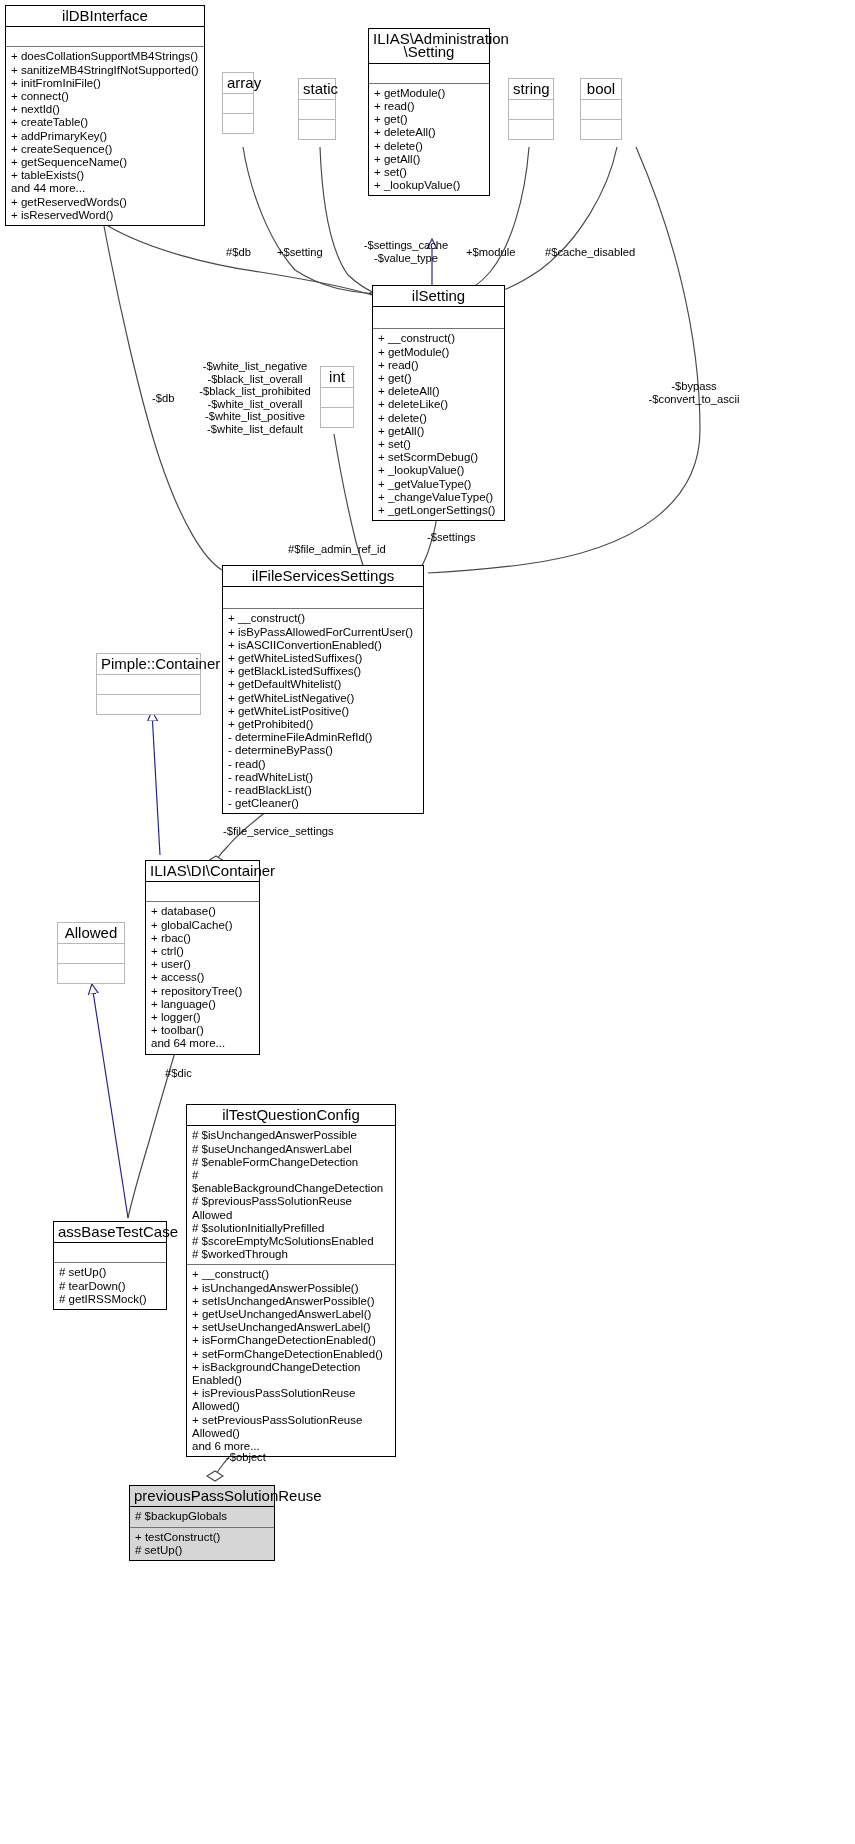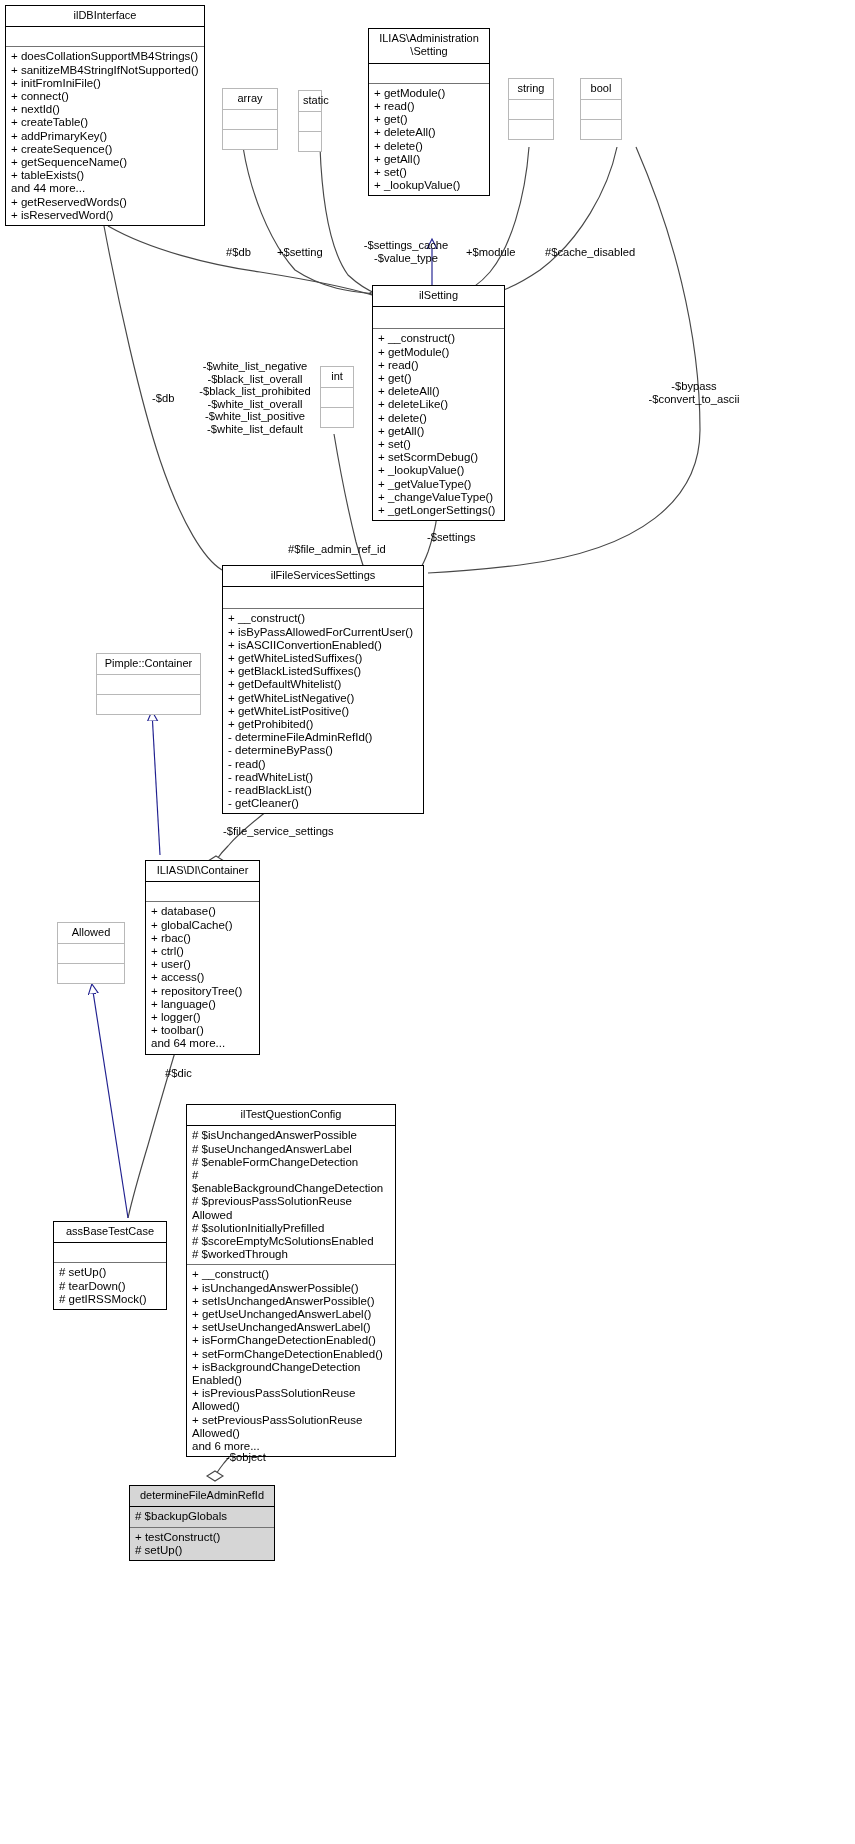--- a/index.html
+++ b/index.html
@@ -21,21 +21,21 @@
     line-height:13.2px;
   }
   .uml.light{border:1px solid #b8b8b8;}
   .uml.filled{background:#d6d6d6;}
   .uml.filled .sec{background:#d6d6d6;}
   .uml.filled .title{background:#d6d6d6;}
 
   .title{
     text-align:center;
     padding:3px 4px 4px 4px;
-    font-size:11px;
+    font-size:15px;
     line-height:13.4px;
     border-bottom:1px solid #000000;
     white-space:pre-line;
   }
   .light .title{border-bottom:1px solid #b8b8b8;}
 
   .sec{
     padding:3px 5px 3px 5px;
     border-bottom:1px solid #737373;
   }
@@ -120,27 +120,27 @@
       <div class="row">+ addPrimaryKey()</div>
       <div class="row">+ createSequence()</div>
       <div class="row">+ getSequenceName()</div>
       <div class="row">+ tableExists()</div>
       <div class="row">and 44 more...</div>
       <div class="row">+ getReservedWords()</div>
       <div class="row">+ isReservedWord()</div>
     </div>
   </div>
 
-  <div class="uml light" style="left:222px;top:88px;width:56px;">
+  <div class="uml light" style="left:222px;top:72px;width:32px;">
     <div class="title">array</div>
     <div class="sec empty"></div>
     <div class="sec empty"></div>
   </div>
 
-  <div class="uml light" style="left:298px;top:78px;width:24px;margin-top:12px;">
+  <div class="uml light" style="left:298px;top:78px;width:38px;">
     <div class="title">static</div>
     <div class="sec empty"></div>
     <div class="sec empty"></div>
   </div>
 
   <div class="uml" style="left:368px;top:28px;width:122px;">
     <div class="title">ILIAS\Administration
 \Setting</div>
     <div class="sec empty"></div>
     <div class="sec">
@@ -281,21 +281,21 @@
 Enabled()</div>
       <div class="row">+ isPreviousPassSolutionReuse
 Allowed()</div>
       <div class="row">+ setPreviousPassSolutionReuse
 Allowed()</div>
       <div class="row">and 6 more...</div>
     </div>
   </div>
 
   <div class="uml filled" style="left:129px;top:1485px;width:146px;">
-    <div class="title">determineFileAdminRefId</div>
+    <div class="title">previousPassSolutionReuse</div>
     <div class="sec">
       <div class="row"># $backupGlobals</div>
     </div>
     <div class="sec">
       <div class="row">+ testConstruct()</div>
       <div class="row"># setUp()</div>
     </div>
   </div>
 
   <div class="edge-label" style="left:226px;top:246px;">#$db</div>

